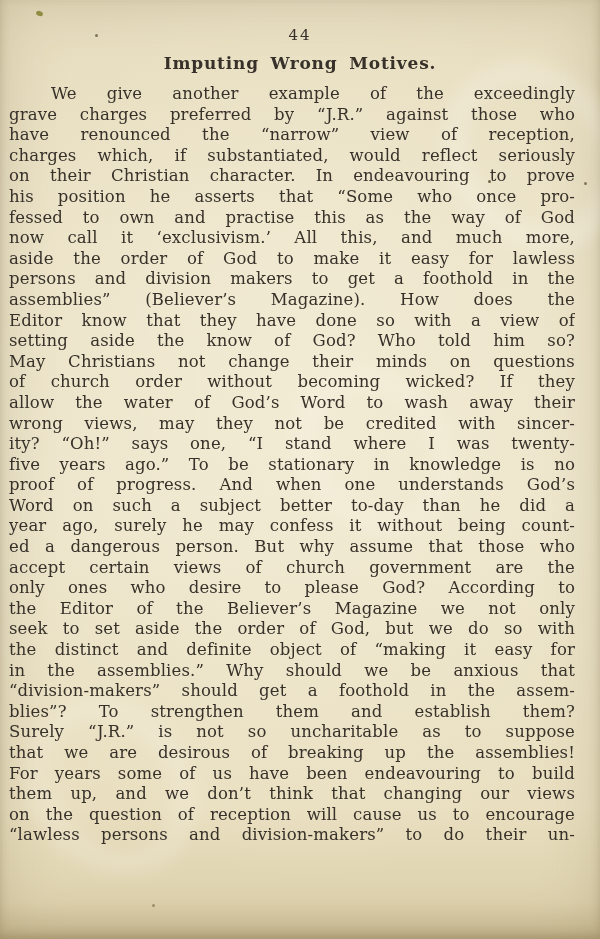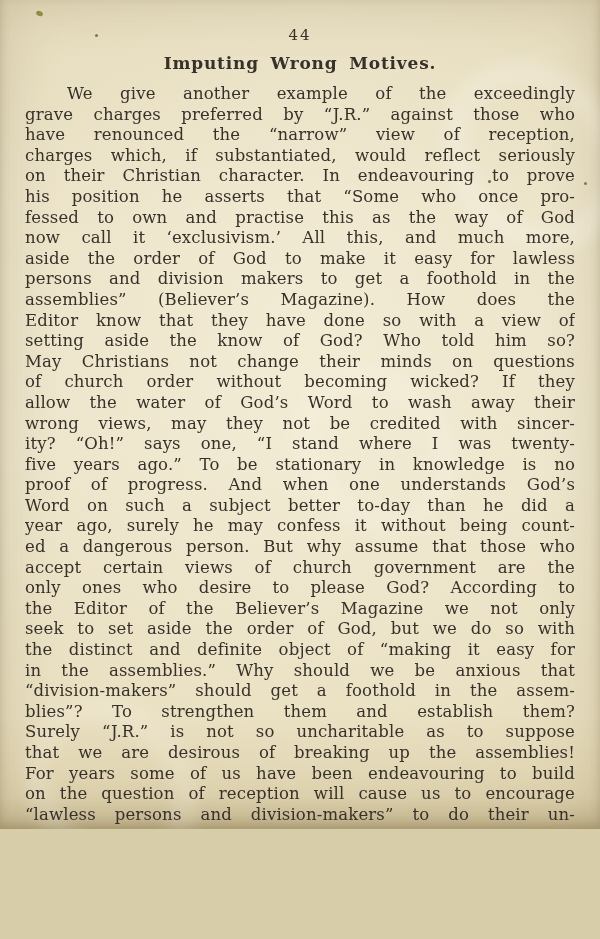--- a/index.html
+++ b/index.html
@@ -2,21 +2,21 @@
 <html style="--paper: #eae1c3; --ink: #37312a;"><head>
 <meta charset="utf-8">
 <style>
   :root{
     --paper:#eae1c3;
     --ink:#37312a;
   }
   html,body{margin:0;padding:0;background:#d8cda9;}
   .page{
     position:relative;
-    width:600px;height:829px;
+    width:600px;height:939px;
     margin:0;
     overflow:hidden;
     background:
       radial-gradient(ellipse 520px 700px at 52% 42%, rgba(255,252,238,.35), rgba(255,252,238,0) 70%),
       linear-gradient(180deg,#e6dcbd 0%, #ebe2c6 25%, #ece4c9 55%, #e9dfc0 86%, #ded2ae 96%, #c8ba92 100%);
     background-color:var(--paper);
     box-shadow: inset 0 0 55px rgba(112,94,58,.22), inset 0 -4px 10px rgba(96,78,44,.25);
     font-family:"DejaVu Serif","Liberation Serif",serif;
     color:var(--ink);
   }
@@ -43,21 +43,21 @@
   .heading{
     margin:9px 0 0 0;
     text-align:center;
     font-size:17px;
     font-weight:bold;
     letter-spacing:.8px;
     word-spacing:5px;
   }
   .bodytext{
     position:absolute;
-    left:25px; right:25px; top:84px;
+    left:9px; right:25px; top:84px;
     overflow:hidden;
   }
   .line{
     font-size:16.5px;
     line-height:20.6px;
     height:20.6px;
     white-space:nowrap;
     text-align:justify;
     text-align-last:justify;
     letter-spacing:.15px;
@@ -112,17 +112,18 @@
       <div class="line">only ones who desire to please God? According to</div>
       <div class="line">the Editor of the Believer’s Magazine we not only</div>
       <div class="line">seek to set aside the order of God, but we do so with</div>
       <div class="line">the distinct and definite object of “making it easy for</div>
       <div class="line">in the assemblies.” Why should we be anxious that</div>
       <div class="line">“division-makers” should get a foothold in the assem-</div>
       <div class="line">blies”? To strengthen them and establish them?</div>
       <div class="line">Surely “J.R.” is not so uncharitable as to suppose</div>
       <div class="line">that we are desirous of breaking up the assemblies!</div>
       <div class="line">For years some of us have been endeavouring to build</div>
+      <div class="line">them up, and we don’t think that changing our views</div>
       <div class="line">on the question of reception will cause us to encourage</div>
       <div class="line">“lawless persons and division-makers” to do their un-</div>
     </div>
 
 </div>
 
 </body></html>

